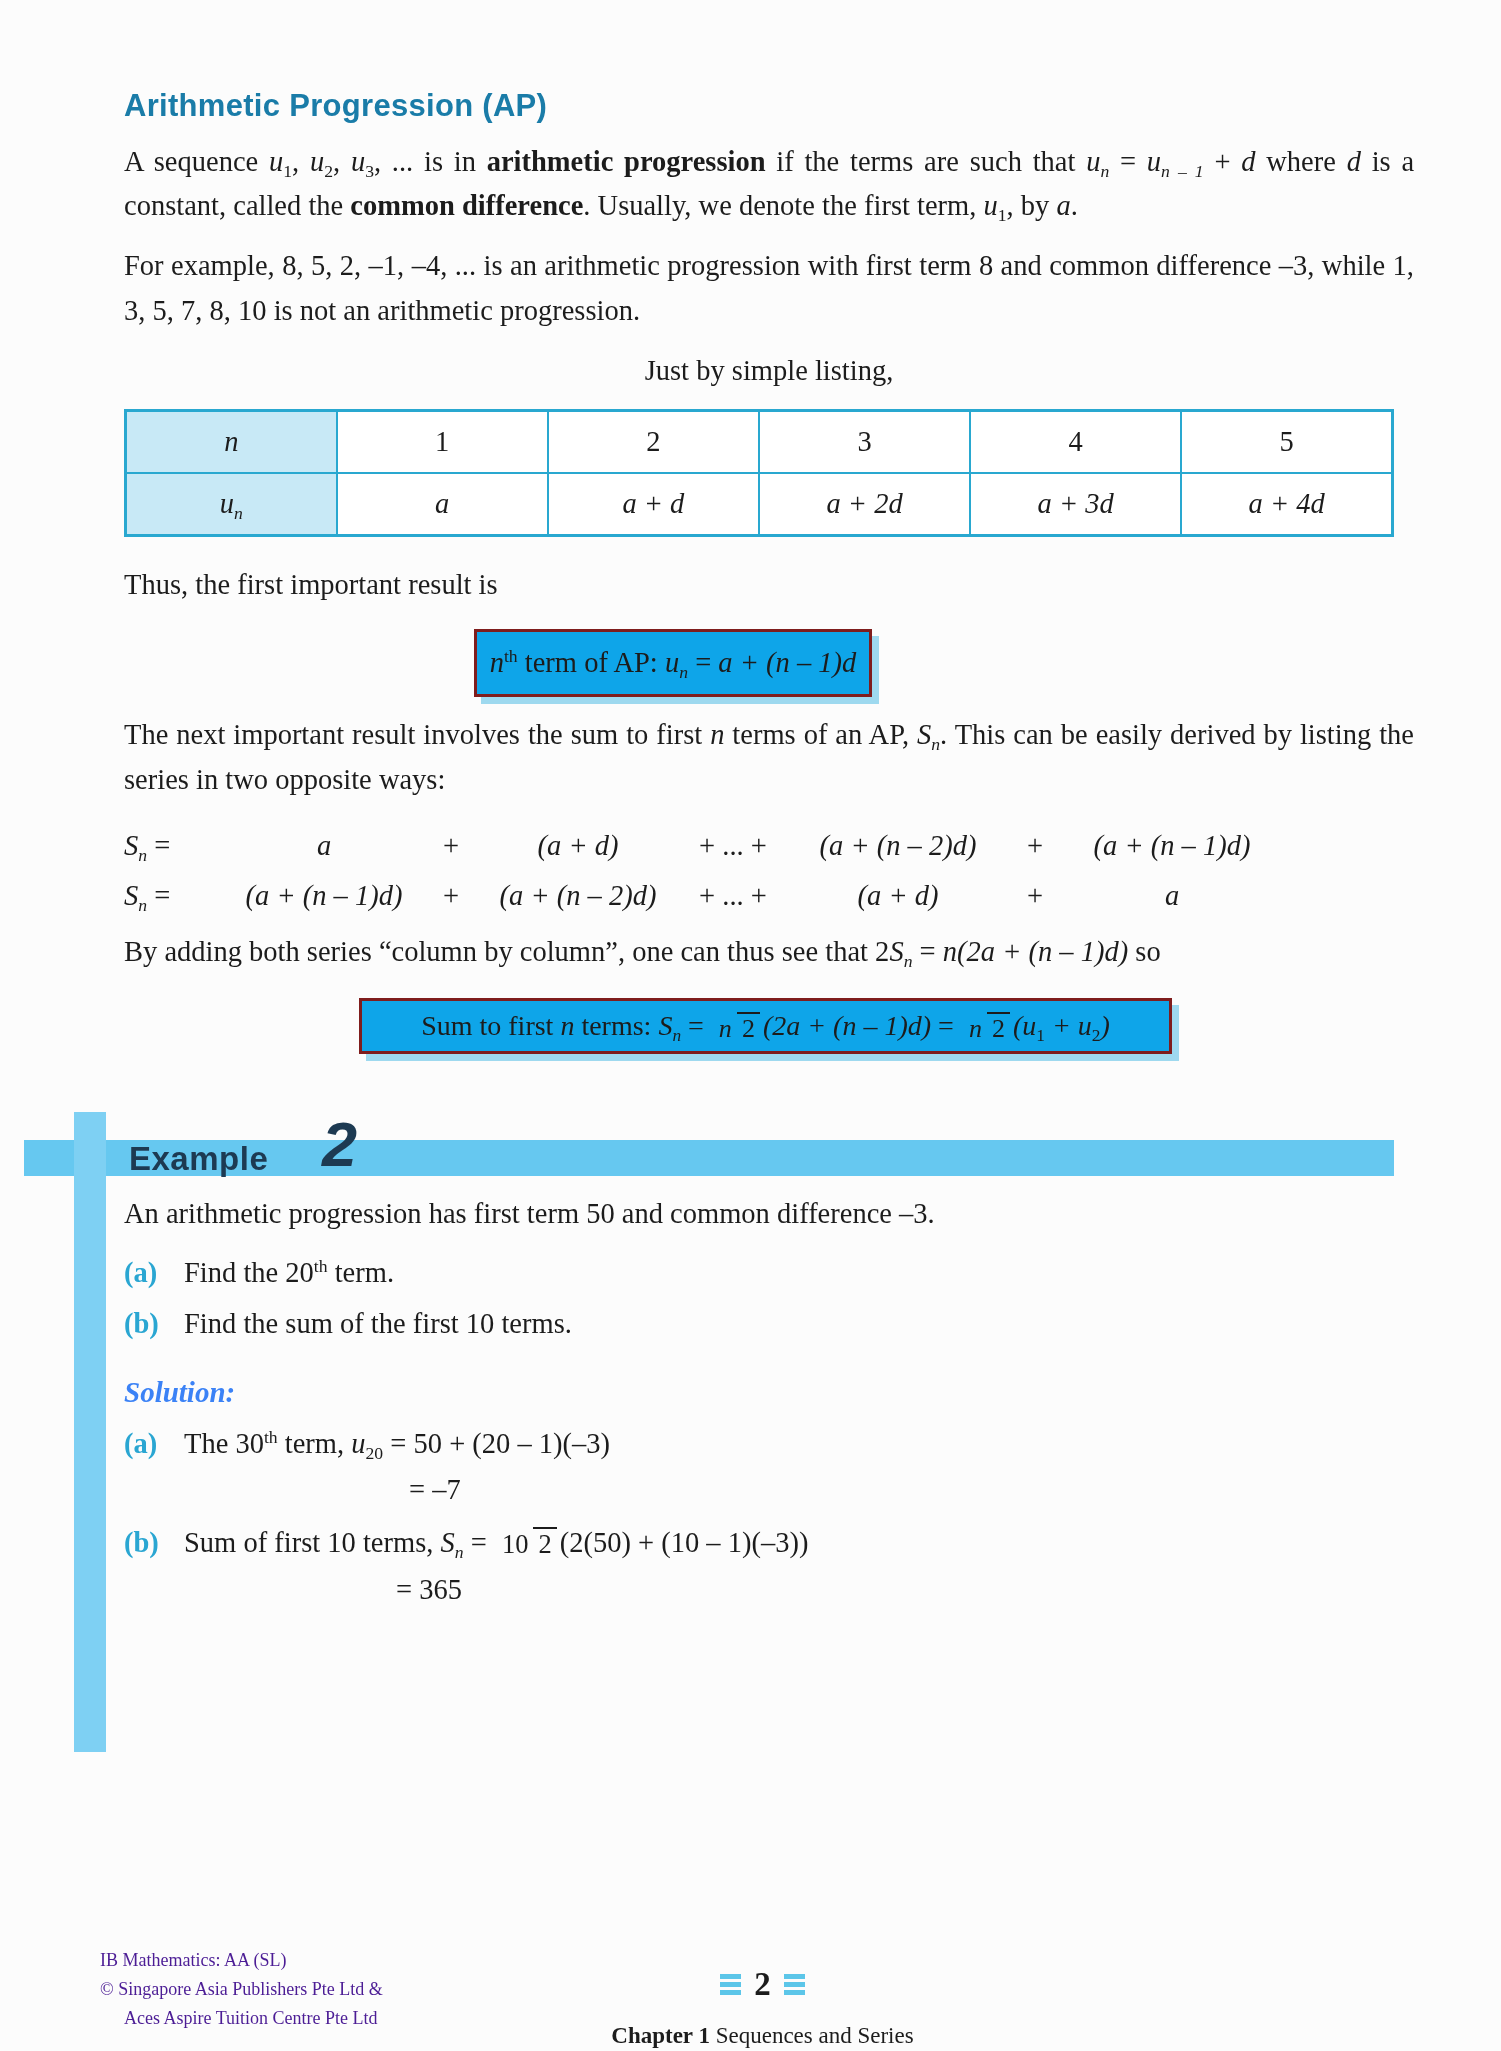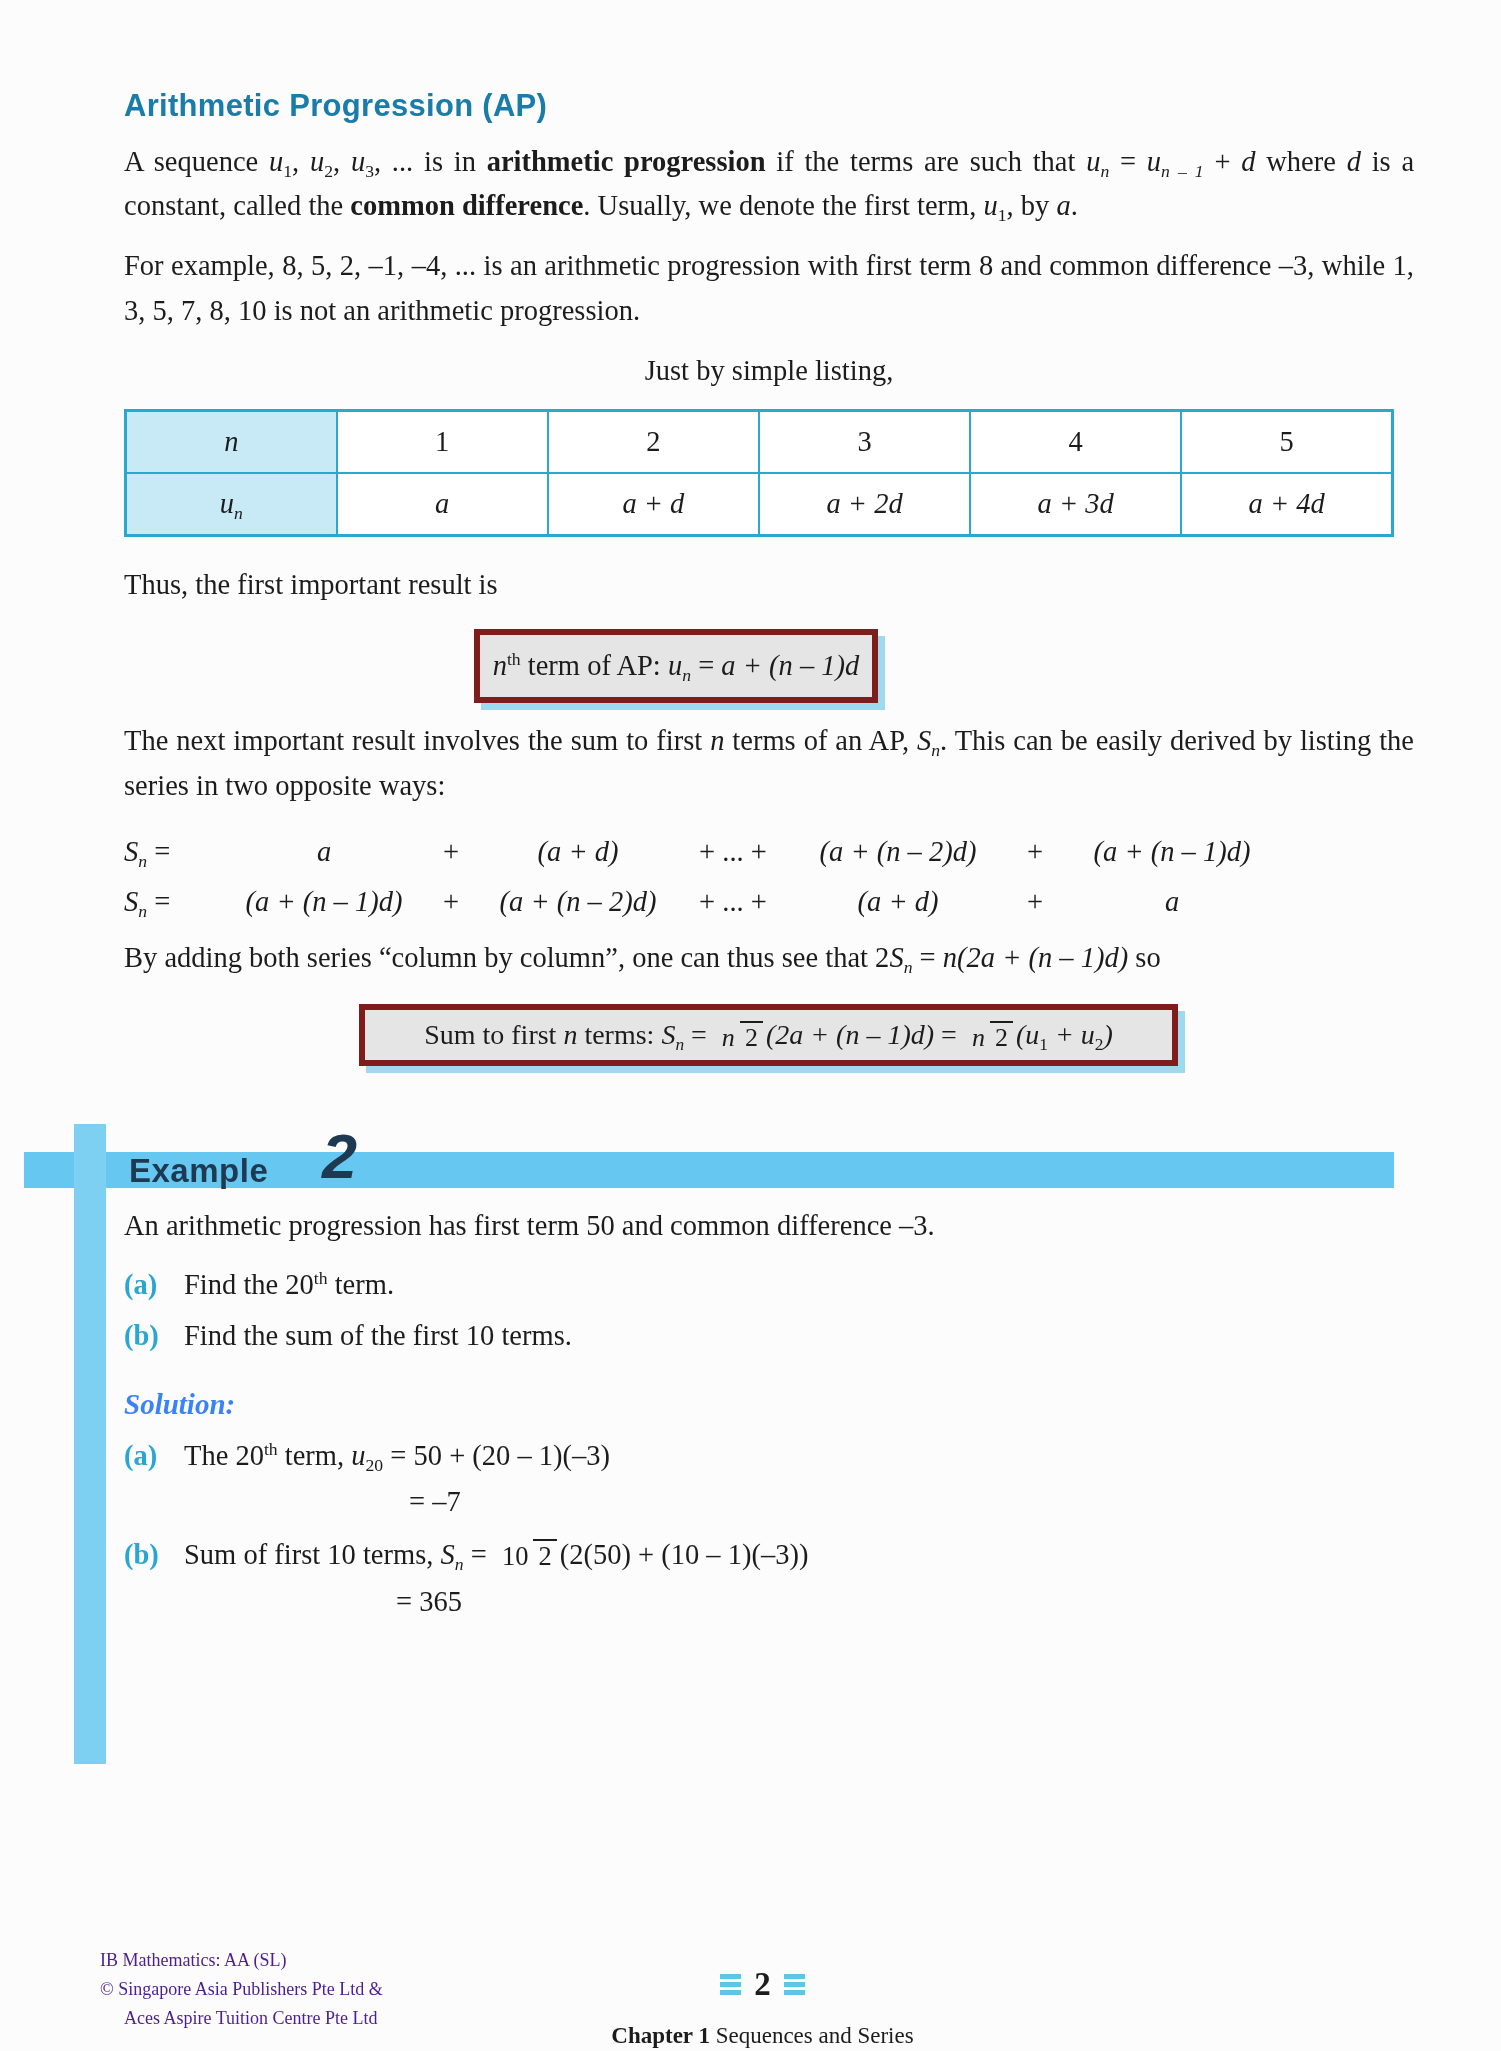--- a/index.html
+++ b/index.html
@@ -30,23 +30,23 @@
   }
   table.listing td {
     border:2.5px solid #29a8d0; height:58px;
     text-align:center; font-size:28.5px;
   }
   td.lab { background:#c8e9f6; }
 
   p.thus { margin-top:32px; font-size:28.5px; }
 
   .hbox {
-    background:#e5e5e5;
+    background:#0ea5e9;
     box-shadow:7px 7px 0 #9ed9ef;
-    border:6px solid #7f1d1d;
+    border:3px solid #7f1d1d;
     text-align:center; font-size:28.5px;
     white-space:nowrap;
   }
   .hbox1 { margin:18px 0 0 350px; width:380px; padding:15px 6px; }
   .hbox2 { margin:24px 0 0 235px; width:795px; padding:9px 6px; font-size:28px; }
 
   .nextp { margin-top:48px; }
 
   .series { margin-top:28px; font-size:28.5px; }
   .series-row {
@@ -188,21 +188,21 @@
     </div>
     <div class="ex-item">
       <span class="tag">(b)</span>
       <span>Find the sum of the first 10 terms.</span>
     </div>
 
     <div class="solution-label">Solution:</div>
 
     <div class="ex-item sol-line-a">
       <span class="tag">(a)</span>
-      <span><span>The 20</span><sup>th</sup><span> term, </span><span class="it">u</span><sub>20</sub><span> = 50 + (20 – 1)(–3)</span></span>
+      <span><span>The 30</span><sup>th</sup><span> term, </span><span class="it">u</span><sub>20</sub><span> = 50 + (20 – 1)(–3)</span></span>
     </div>
     <div class="result-a">= –7</div>
 
     <div class="ex-item sol-line-b">
       <span class="tag">(b)</span>
       <span><span>Sum of first 10 terms, </span><span class="it">S</span><sub class="it">n</sub><span> = </span><span class="frac"><span class="num">10</span><span class="den">2</span></span><span>(2(50) + (10 – 1)(–3))</span></span>
     </div>
     <div class="result-b">= 365</div>
 
   </div>

